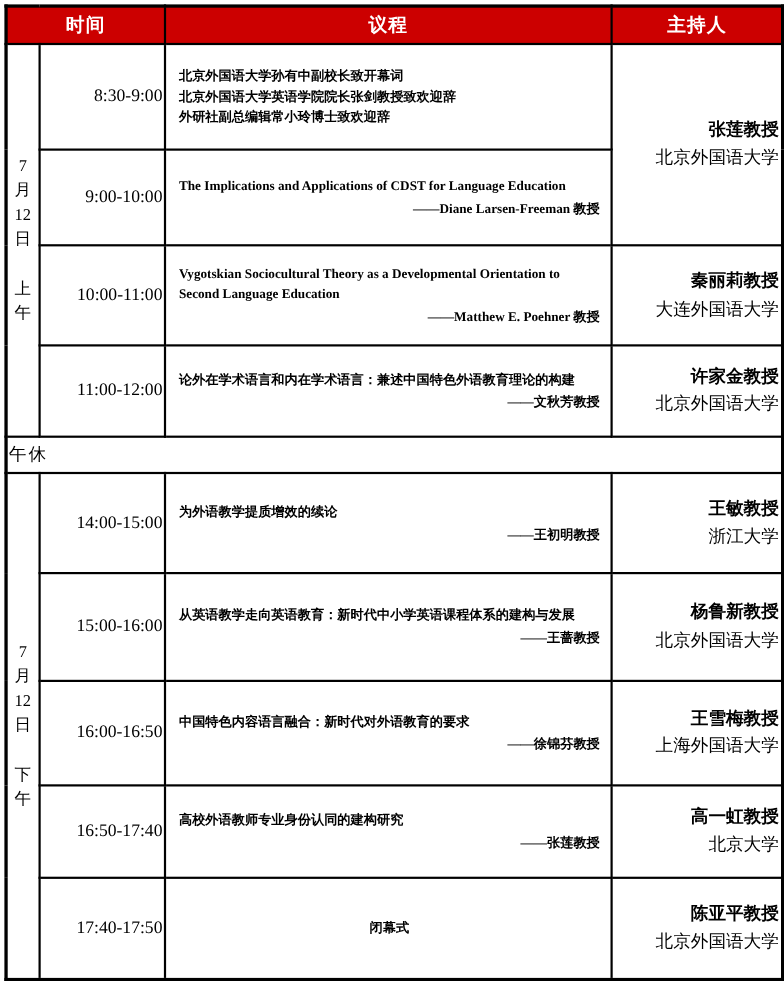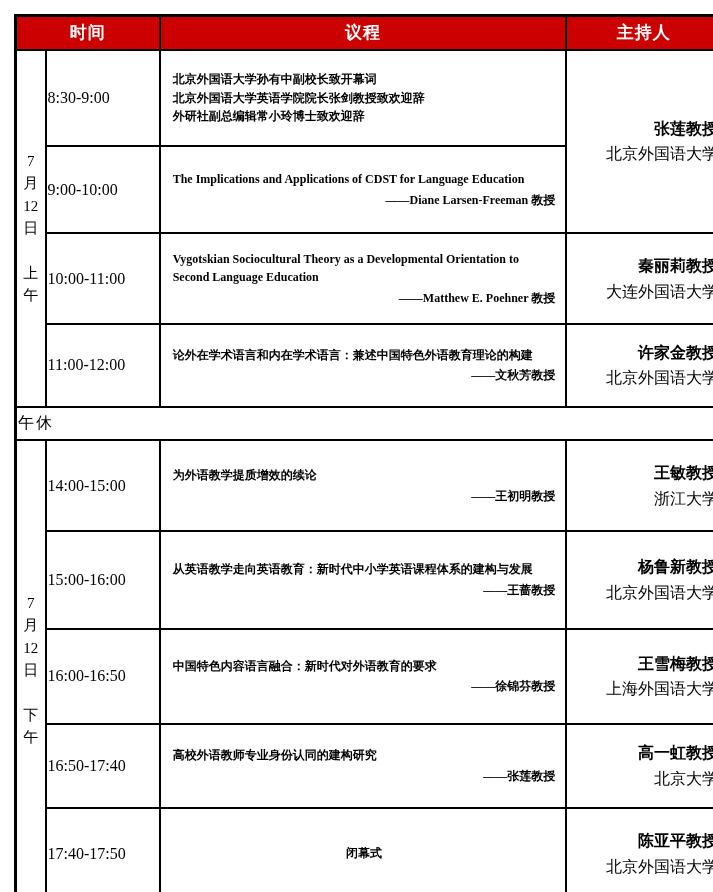--- a/index.html
+++ b/index.html
@@ -11,21 +11,21 @@
     margin:0;
     padding:0;
     background:#ffffff;
     font-family:"Liberation Serif","DejaVu Serif",serif;
     color:#000;
   }
   .page{
     width:713px;
     height:892px;
     box-sizing:border-box;
-    padding:14px;
+    padding:4px;
     background:#fff;
   }
   table.schedule{
     border-collapse:collapse;
     table-layout:fixed;
     width:709px;
     height:888px;
     border:3px solid var(--grid,#000);
   }
   col.c-date{width:30px;}
@@ -40,21 +40,21 @@
   th.head{
     background:var(--accent,#cc0000);
     color:var(--header_text,#fff);
     font-weight:bold;
     font-size:17px;
     height:34px;
     text-align:center;
     letter-spacing:1px;
   }
   td.time{
-    text-align:left;
+    text-align:right;
     font-size:16px;
     white-space:nowrap;
   }
   td.agenda{
     padding:6px 10px 6px 12px;
     font-size:12px;
     line-height:1.55;
   }
   td.agenda .title{
     font-weight:bold;

